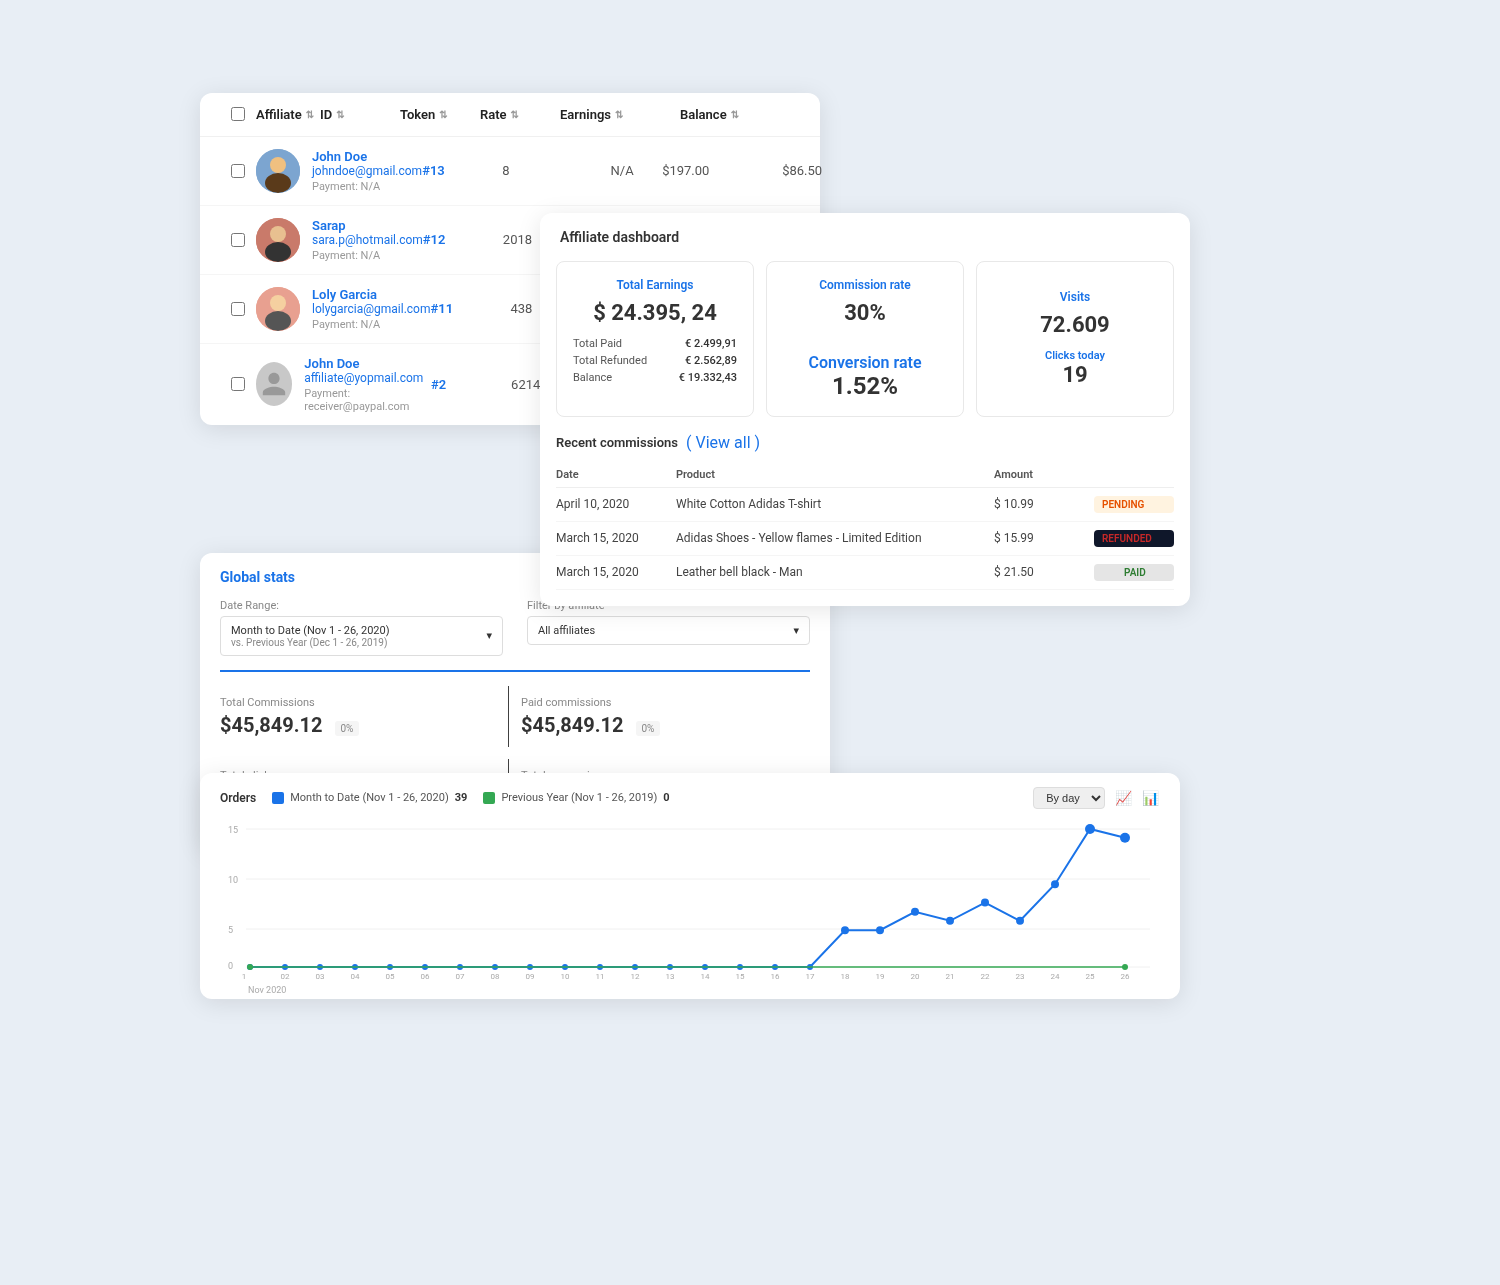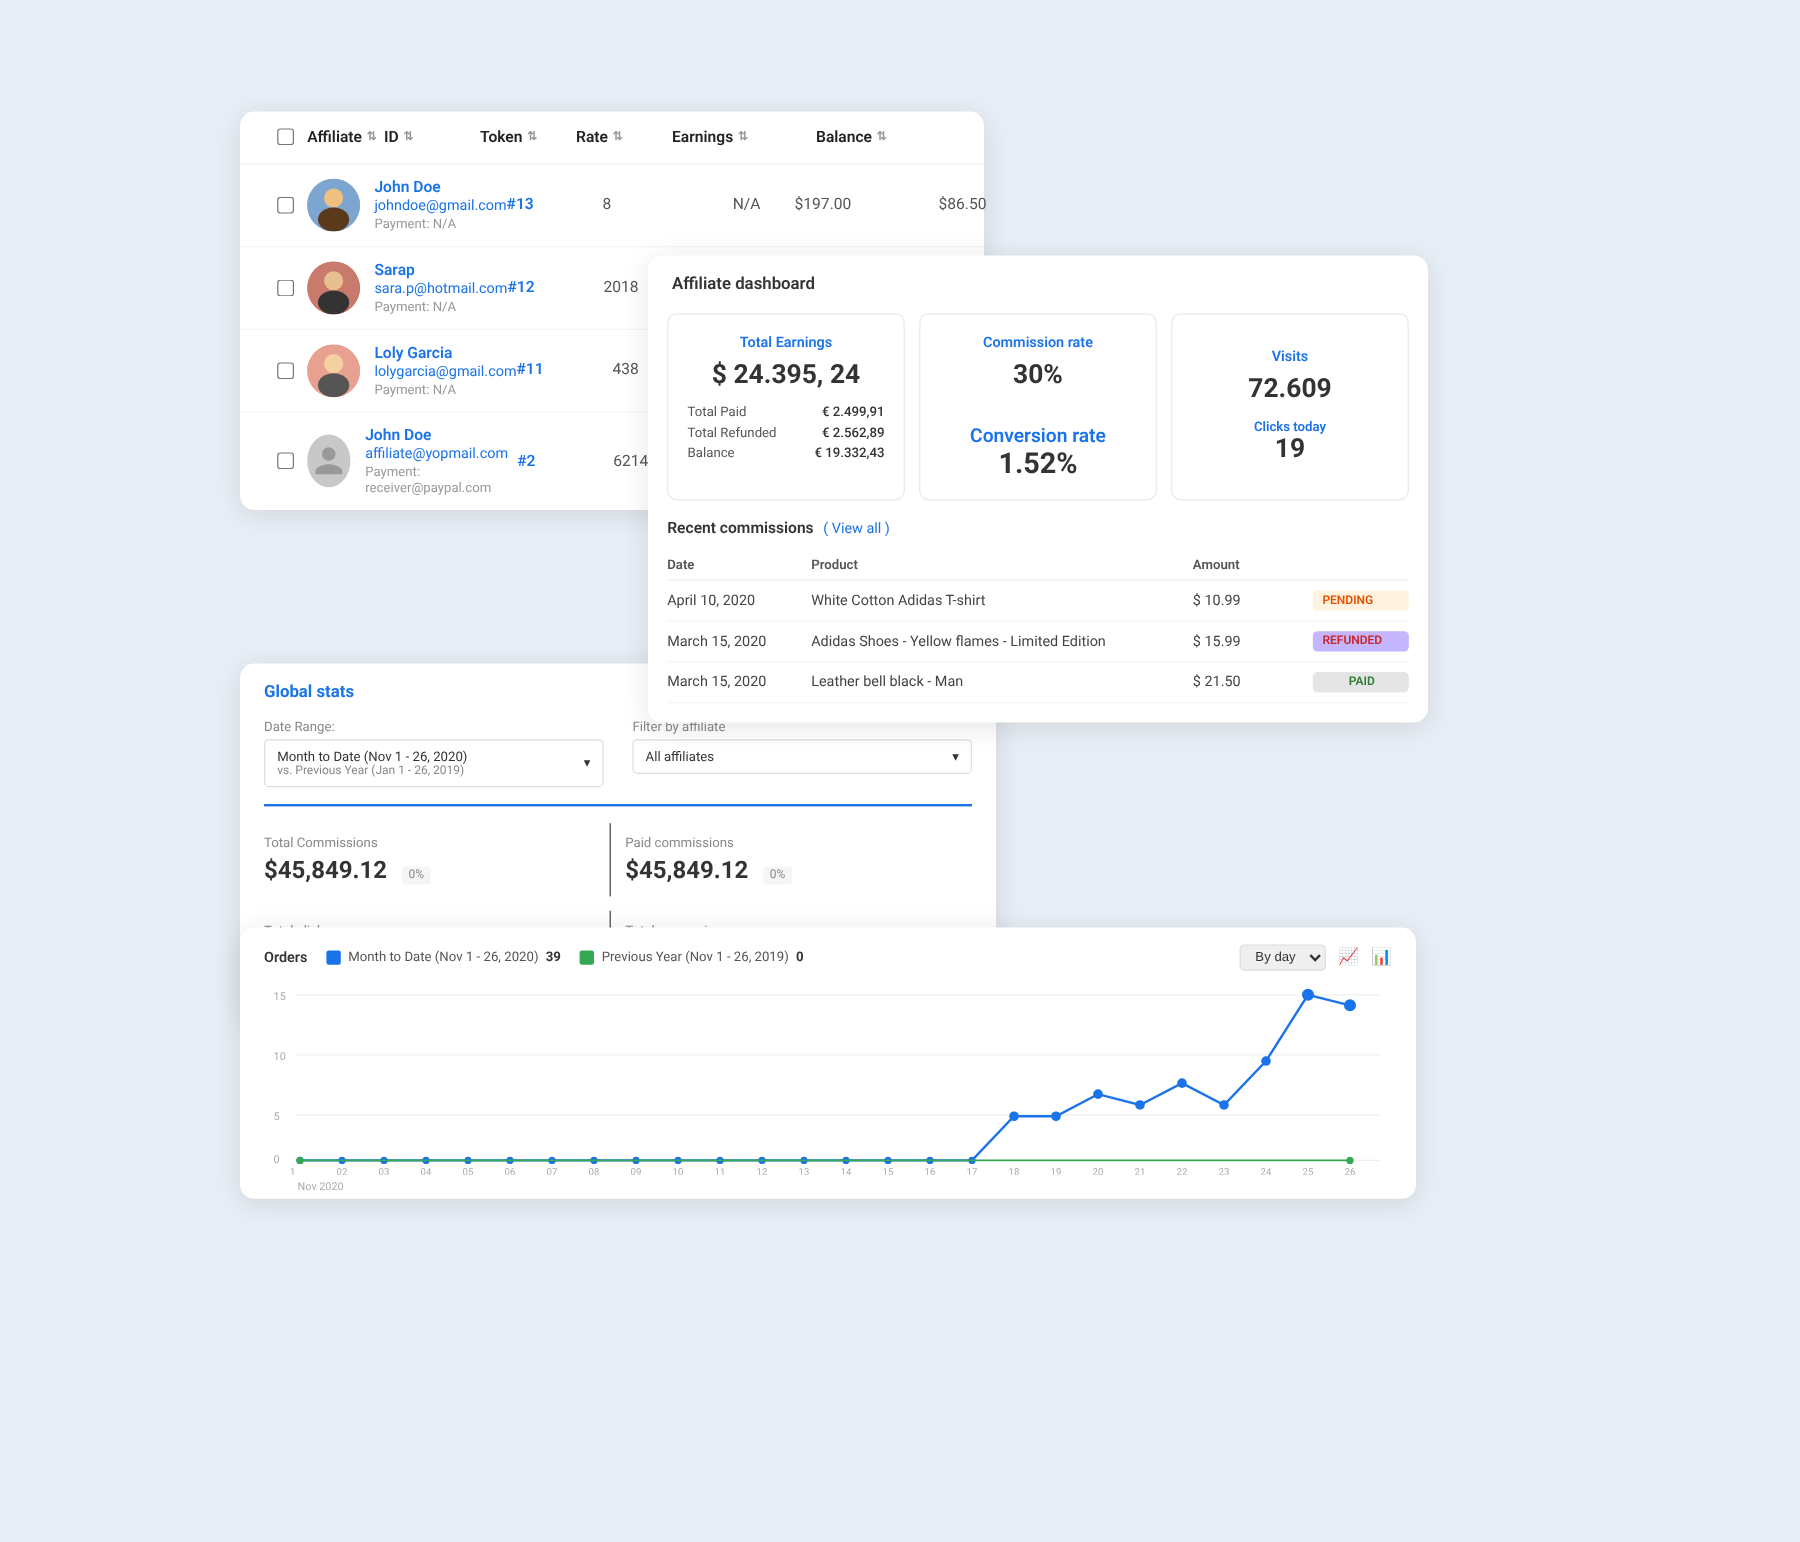--- a/index.html
+++ b/index.html
@@ -193,21 +193,21 @@
       padding: 0 16px 16px;
     }
     .rc-header {
       display: flex;
       align-items: center;
       gap: 8px;
       margin-bottom: 10px;
       font-size: 13px;
     }
     .rc-title { font-weight: 600; color: #333; }
-    .rc-view-all { color: #1a73e8; font-size: 12px; cursor: pointer; }
+    .rc-view-all { color: #1a73e8; font-size: 16px; cursor: pointer; }
     .rc-cols {
       display: grid;
       grid-template-columns: 120px 1fr 100px 80px;
       font-size: 11px;
       font-weight: 600;
       color: #555;
       padding: 6px 0;
       border-bottom: 1px solid #eee;
     }
     .rc-row {
@@ -221,21 +221,21 @@
     }
     .badge {
       padding: 3px 8px;
       border-radius: 4px;
       font-size: 10px;
       font-weight: 600;
       text-transform: uppercase;
       display: inline-block;
     }
     .badge-pending { background: #fff3e0; color: #e65100; }
-    .badge-refunded { background: #c4b5fd; color: #c62828; }
+    .badge-refunded { background: #0f172a; color: #c62828; }
     .badge-paid { background: #e5e5e5; color: #2e7d32; padding-left: 30px; }
 
     
     .global-stats-card {
       background: #ffffff;
       border-radius: 12px;
       box-shadow: 0 4px 24px rgba(0,0,0,0.10);
       position: absolute;
       top: 460px;
       left: 0;
@@ -512,21 +512,21 @@
   </div>
 
   <div class="global-stats-card">
     <div class="gs-title">Global stats</div>
     <div class="gs-filters">
       <div>
         <div class="gs-filter-label">Date Range:</div>
         <div class="gs-select">
           <div class="gs-select-text">
             <span>Month to Date (Nov 1 - 26, 2020)</span>
-            <span class="gs-select-sub">vs. Previous Year (Jan 1 - 26, 2019)</span>
+            <span class="gs-select-sub">vs. Previous Year (Dec 1 - 26, 2019)</span>
           </div>
           <span>▾</span>
         </div>
       </div>
       <div>
         <div class="gs-filter-label">Filter by affiliate</div>
         <div class="gs-select">
           <span>All affiliates</span>
           <span>▾</span>
         </div>

